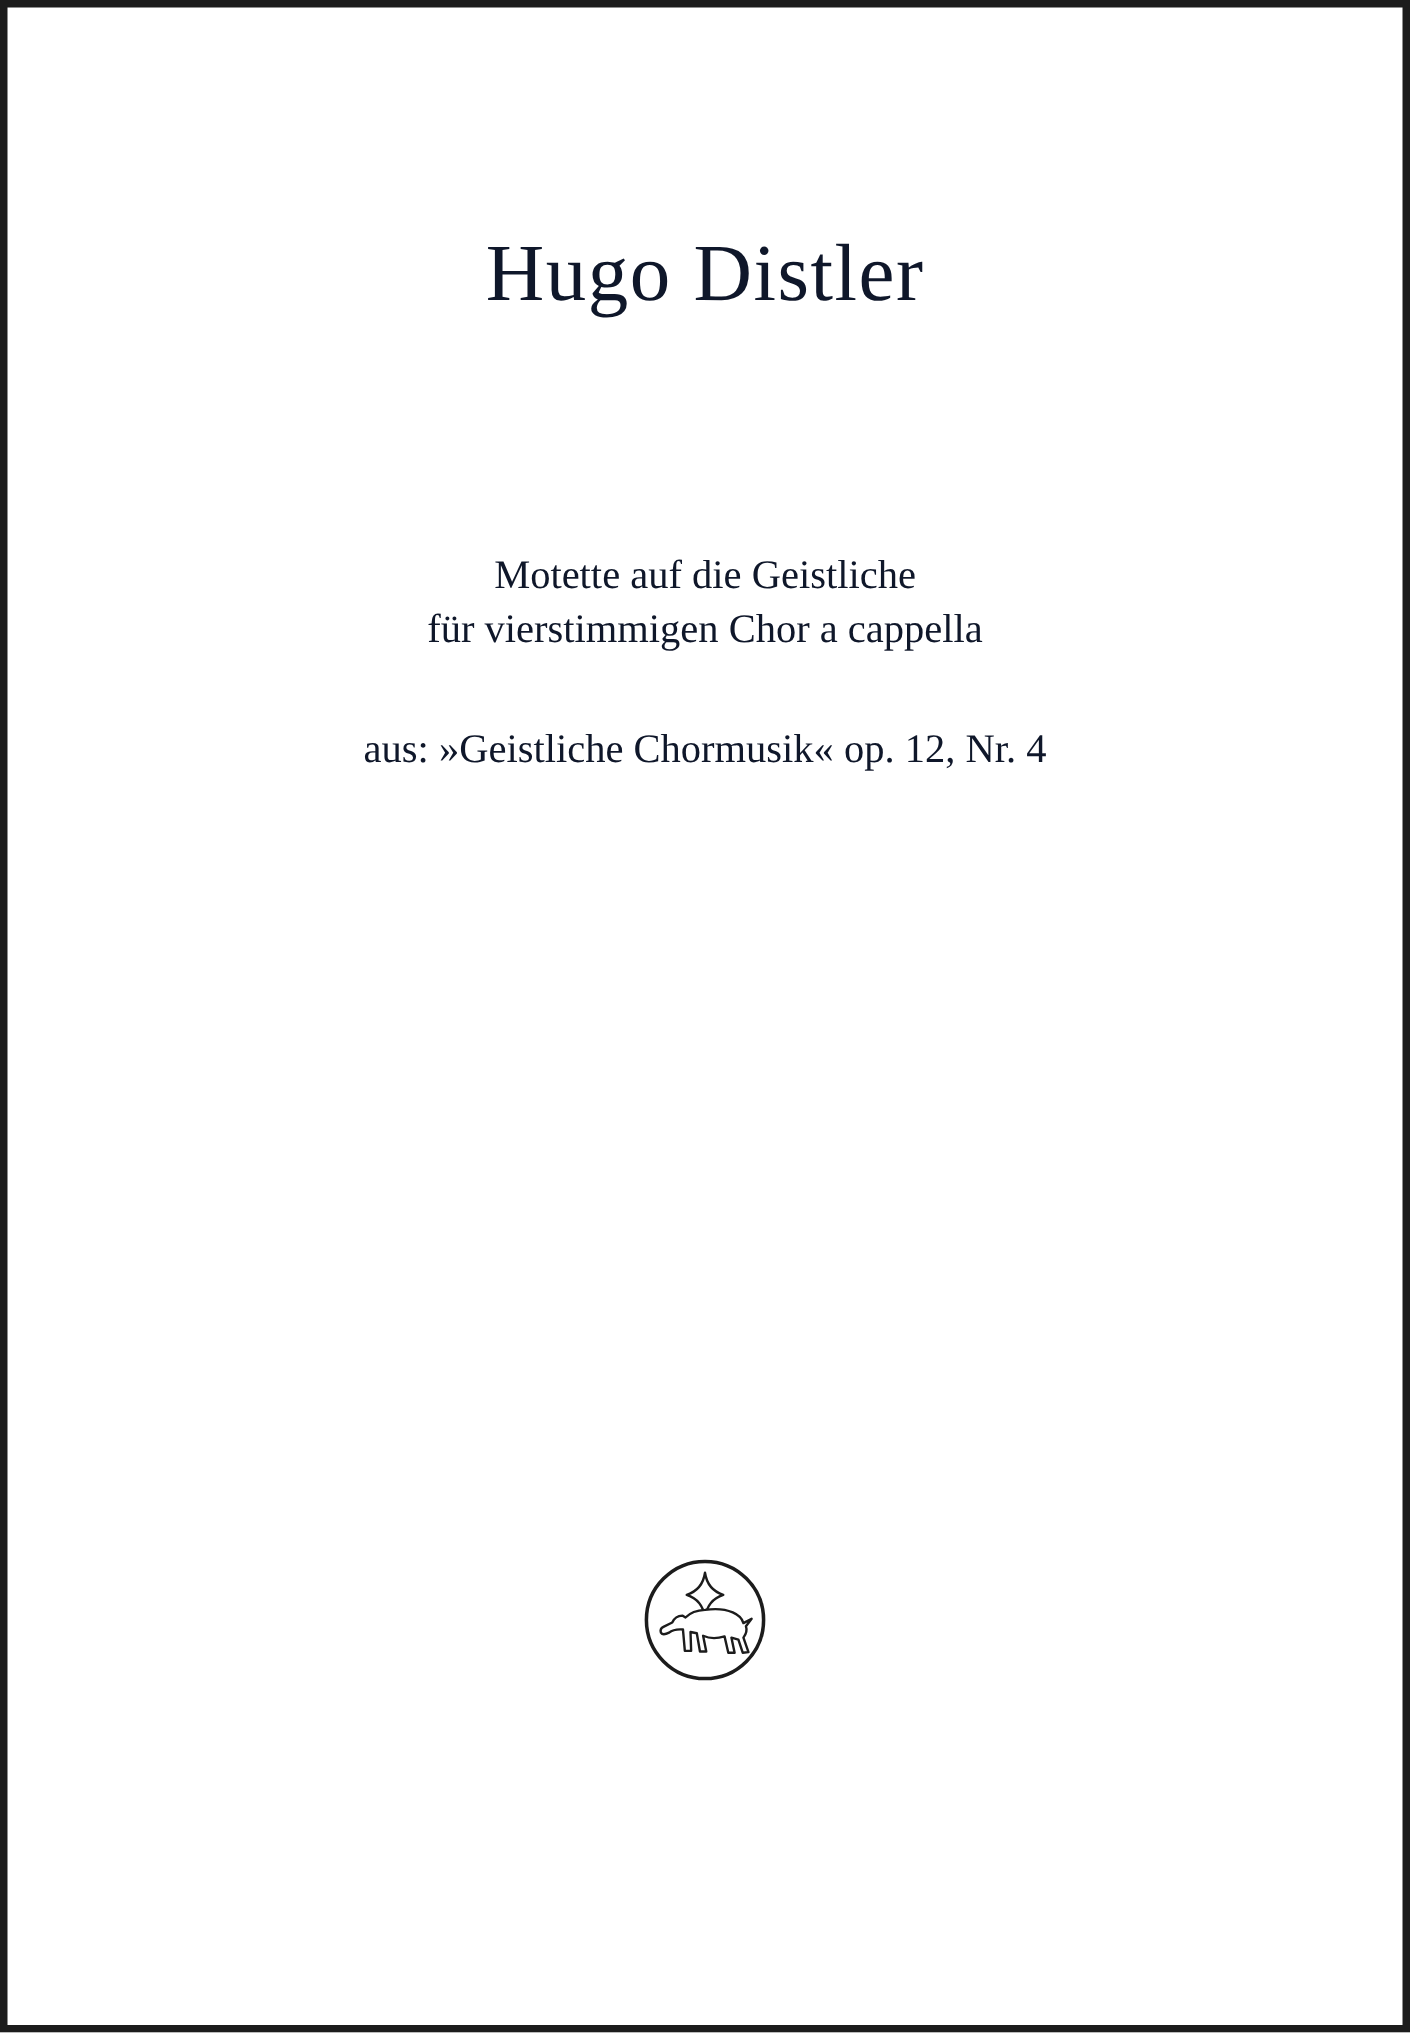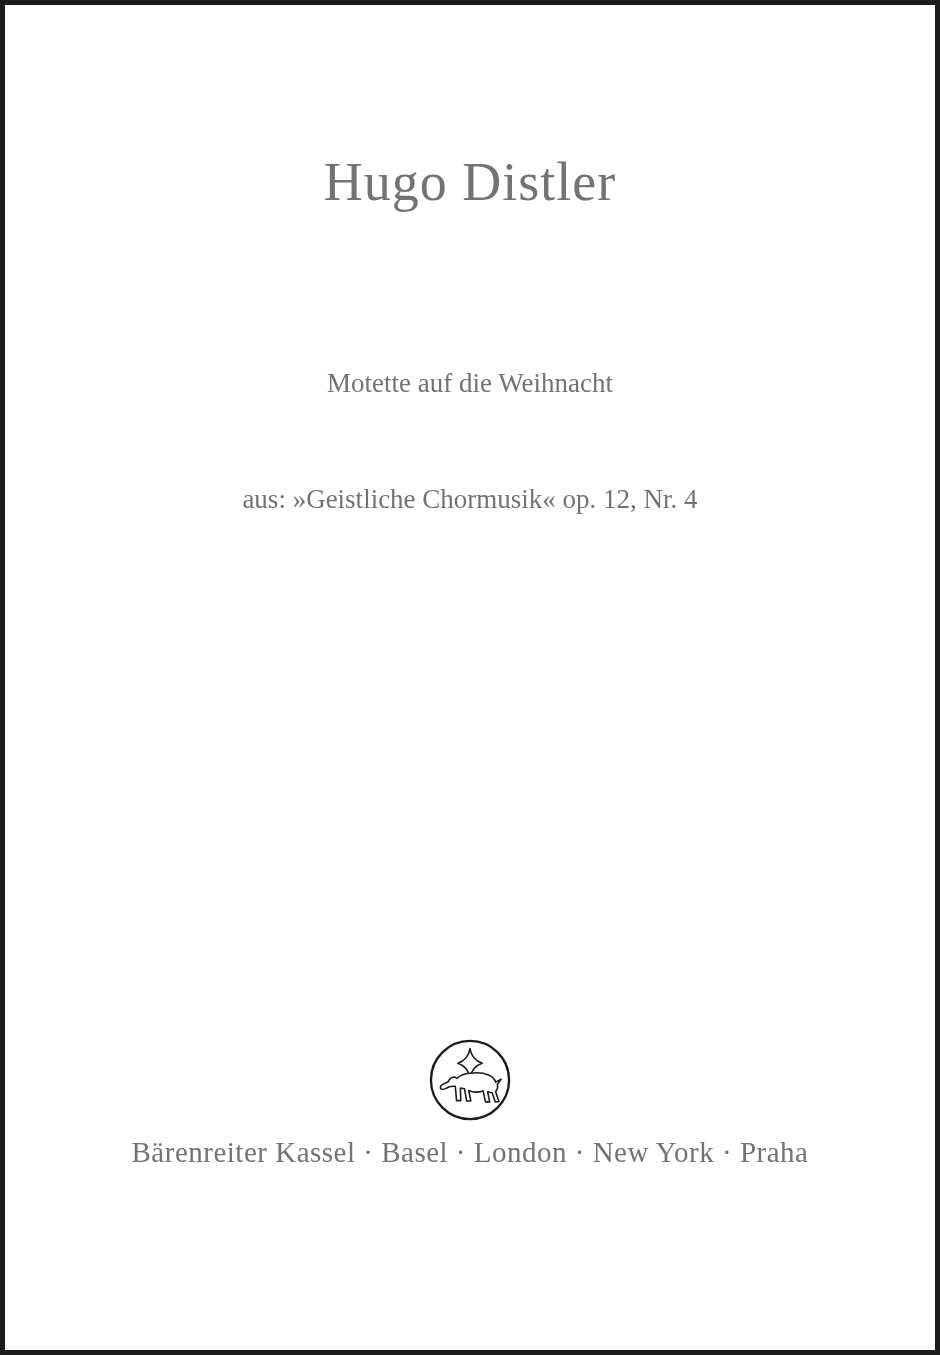--- a/index.html
+++ b/index.html
@@ -9,21 +9,21 @@
     font-family: "Liberation Serif", serif;
   }
   .page {
     position: relative;
     width: 940px;
     height: 1355px;
     margin: 0 auto;
     background: #ffffff;
     border: 5px solid #1c1c1c;
     box-sizing: border-box;
-    color: #737373;
+    color: #0f172a;
     overflow: hidden;
   }
   .centered {
     position: absolute;
     left: 0;
     right: 0;
     text-align: center;
     white-space: nowrap;
     line-height: 1;
   }
@@ -54,22 +54,23 @@
   .catalog   { top: 1176px; font-size: 24px; }
 </style>
 </head>
 <body>
 
 <div class="page">
 
   <div class="centered composer">Hugo Distler</div>
 
 
-  <div class="centered subtitle-1">Motette auf die Weihnacht</div>
+  <div class="centered subtitle-1">Motette auf die Geistliche</div>
 
+  <div class="centered subtitle-2">für vierstimmigen Chor a cappella</div>
 
   <div class="centered series">aus: »Geistliche Chormusik« op. 12, Nr. 4</div>
 
   <div class="logo-wrap">
     <svg width="84" height="84" viewBox="0 0 100 100" fill="none" stroke="#1c1c1c" stroke-linejoin="round" stroke-linecap="round">
 
       <circle cx="50" cy="50" r="46.5" stroke-width="2.8"></circle>
 
       <path stroke-width="1.9" fill="#ffffff" d="M50 12.5 Q52 26 64.5 30 Q52 34 50 48 Q48 34 35.5 30 Q48 26 50 12.5 Z"></path>
 
@@ -87,16 +88,15 @@
                L84.5 75.5 L80 76 L76.5 65.5
                L71 64 L73.5 76 L68.5 76 L65.5 63
                Q56 66 48.5 62.5
                L51 75 L46 75 L43.5 60.5
                L38.5 59.5 L39 74.5 L34 74.5 L32.5 57.5
                Q25 57 21.5 60
                Q16.5 62.5 15 60 Z"></path>
     </svg>
   </div>
 
-  <div class="centered publisher">Bärenreiter Kassel · Basel · London · New York · Praha</div>
 
 
 </div>
 
 </body></html>

